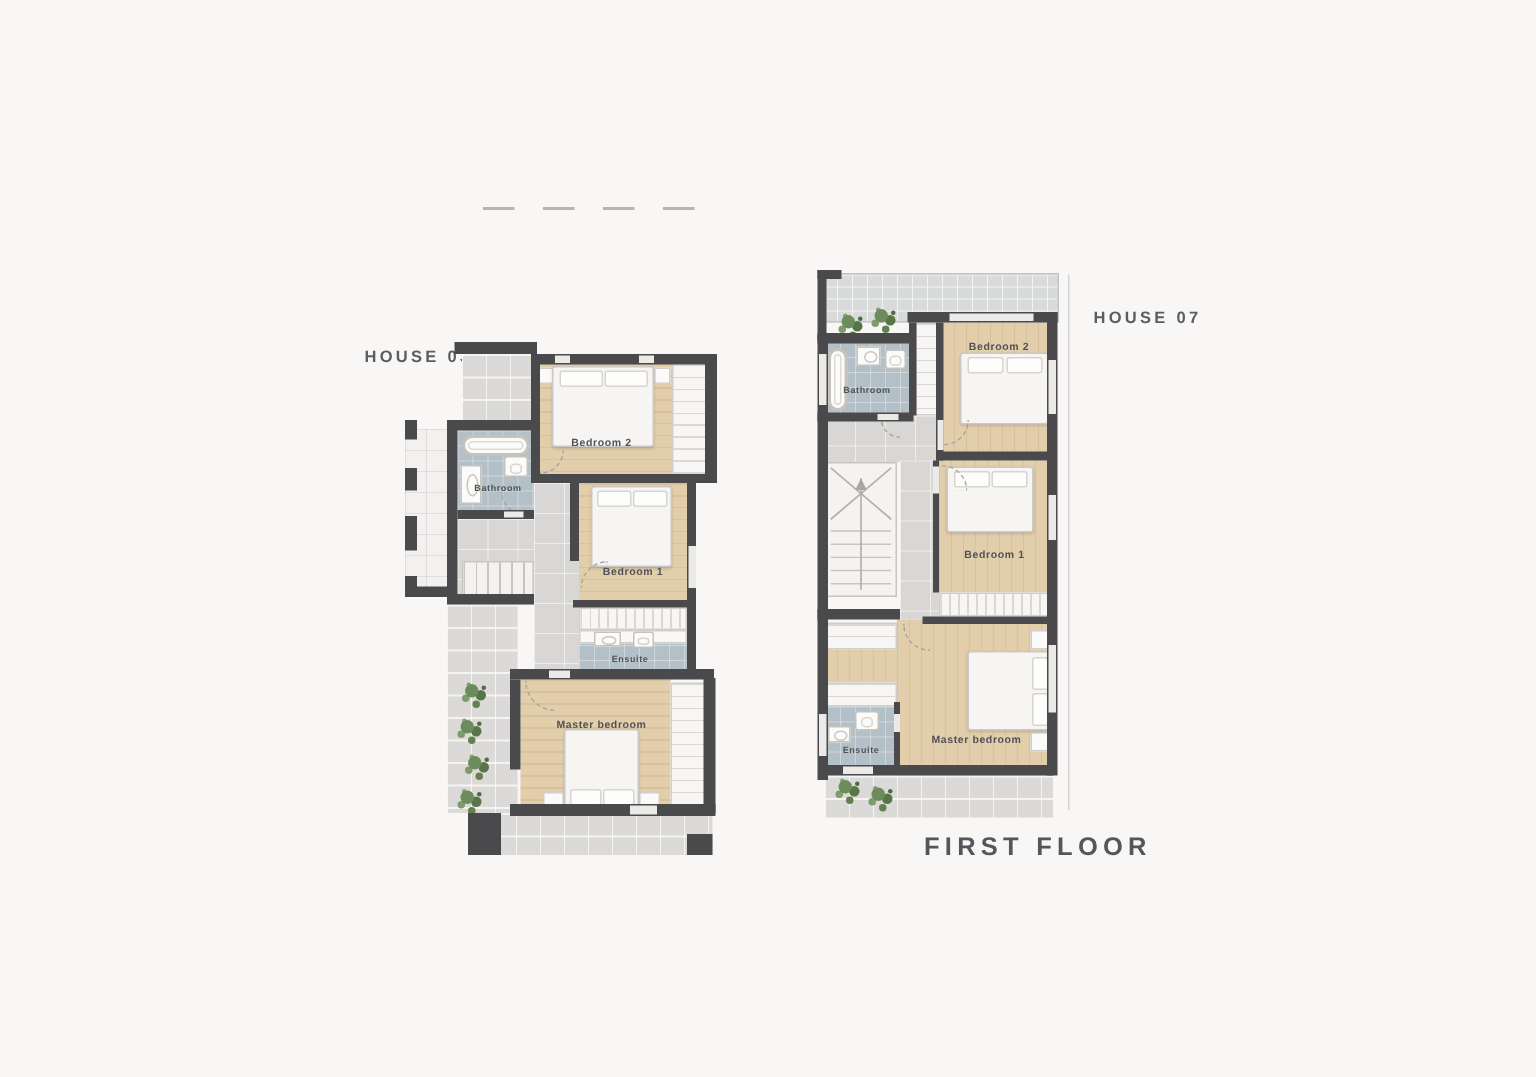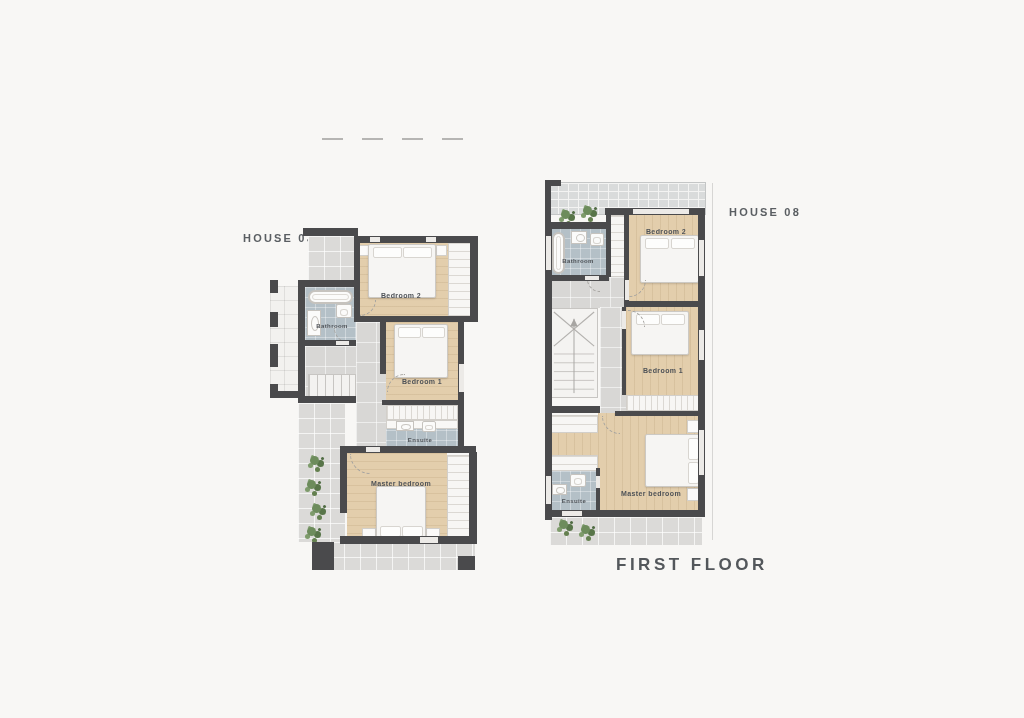--- a/index.html
+++ b/index.html
@@ -113,21 +113,21 @@
 <body>
 
 <div class="dash" style="left:322px"></div>
 <div class="dash" style="left:362px"></div>
 <div class="dash" style="left:402px"></div>
 <div class="dash" style="left:442px"></div>
 
 <div class="vline" style="left:712px;top:183px;height:357px"></div>
 
 <div class="house-label" style="left:243px;top:232px">HOUSE 03</div>
-<div class="house-label" style="left:729px;top:206px">HOUSE 08</div>
+<div class="house-label" style="left:729px;top:206px">HOUSE 07</div>
 <div class="floor-title" style="left:616px;top:555px">FIRST FLOOR</div>
 
 <div class="plan" style="left:270px;top:228px;width:208px;height:345px">
 
   <div class="floor terracetile" style="left:38px;top:8px;width:48px;height:48px"></div>
   <div class="floor wood" style="left:86px;top:14px;width:92px;height:80px"></div>
   <div class="floor ward-shelf" style="left:178px;top:14px;width:26px;height:80px"></div>
   <div class="floor bathfloor" style="left:35px;top:59px;width:51px;height:56px"></div>
   <div class="floor whitetile" style="left:0px;top:58px;width:28px;height:108px"></div>
   <div class="floor concrete" style="left:35px;top:118px;width:81px;height:57px"></div>

